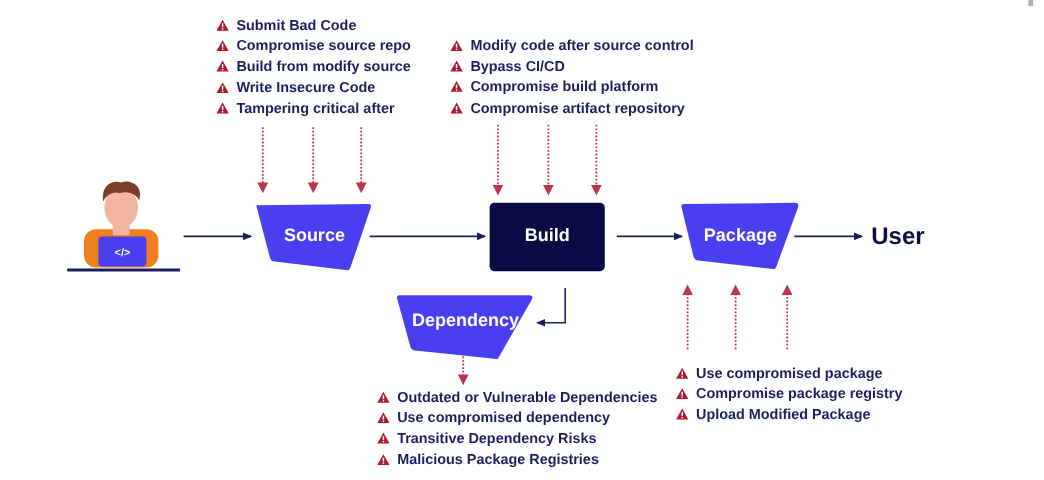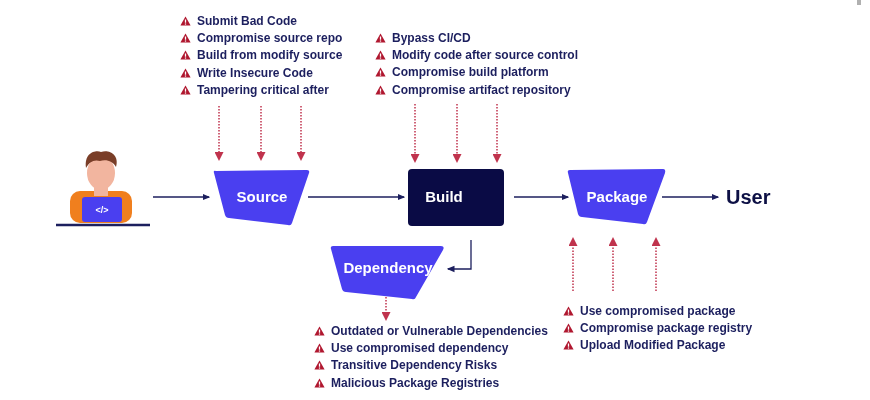--- a/index.html
+++ b/index.html
@@ -65,21 +65,21 @@
   <g stroke="#c0334d" stroke-width="1.5" stroke-dasharray="1.5,1.5">
     <line x1="573" y1="291" x2="573" y2="240" marker-end="url(#arrowAttack)"></line>
     <line x1="613" y1="291" x2="613" y2="240" marker-end="url(#arrowAttack)"></line>
     <line x1="656" y1="291" x2="656" y2="240" marker-end="url(#arrowAttack)"></line>
   </g>
 
   <line x1="386" y1="297" x2="386" y2="318" stroke="#c0334d" stroke-width="1.5" stroke-dasharray="1.5,1.5" marker-end="url(#arrowAttack)"></line>
 </svg>
 
 <div class="stage-label" style="left:214px; top:188px; width:96px;">Source</div>
-<div class="stage-label" style="left:396px; top:188px; width:96px;">Build</div>
+<div class="stage-label" style="left:408px; top:188px; width:96px;">Build</div>
 <div class="stage-label" style="left:568px; top:188px; width:98px;">Package</div>
 <div class="stage-label" style="left:333px; top:259px; width:110px;">Dependency</div>
 
 <div id="user-label">User</div>
 
 <ul class="threat-list" style="left:180px; top:12px;">
   <li>
       <svg class="warn" viewBox="0 0 12 11">
         <path d="M6,0.5 L11.6,10.5 L0.4,10.5 Z" fill="#b0172f"></path>
         <rect x="5.3" y="3.8" width="1.4" height="3.6" fill="#fff"></rect>
@@ -121,36 +121,36 @@
     </li>
 </ul>
 
 <ul class="threat-list" style="left:375px; top:29px;">
   <li>
       <svg class="warn" viewBox="0 0 12 11">
         <path d="M6,0.5 L11.6,10.5 L0.4,10.5 Z" fill="#b0172f"></path>
         <rect x="5.3" y="3.8" width="1.4" height="3.6" fill="#fff"></rect>
         <rect x="5.3" y="8.2" width="1.4" height="1.3" fill="#fff"></rect>
       </svg>
+      <span>Modify code after source control</span>
+    </li>
+  <li>
+      <svg class="warn" viewBox="0 0 12 11">
+        <path d="M6,0.5 L11.6,10.5 L0.4,10.5 Z" fill="#b0172f"></path>
+        <rect x="5.3" y="3.8" width="1.4" height="3.6" fill="#fff"></rect>
+        <rect x="5.3" y="8.2" width="1.4" height="1.3" fill="#fff"></rect>
+      </svg>
       <span>Bypass CI/CD</span>
     </li>
   <li>
       <svg class="warn" viewBox="0 0 12 11">
         <path d="M6,0.5 L11.6,10.5 L0.4,10.5 Z" fill="#b0172f"></path>
         <rect x="5.3" y="3.8" width="1.4" height="3.6" fill="#fff"></rect>
         <rect x="5.3" y="8.2" width="1.4" height="1.3" fill="#fff"></rect>
       </svg>
-      <span>Modify code after source control</span>
-    </li>
-  <li>
-      <svg class="warn" viewBox="0 0 12 11">
-        <path d="M6,0.5 L11.6,10.5 L0.4,10.5 Z" fill="#b0172f"></path>
-        <rect x="5.3" y="3.8" width="1.4" height="3.6" fill="#fff"></rect>
-        <rect x="5.3" y="8.2" width="1.4" height="1.3" fill="#fff"></rect>
-      </svg>
       <span>Compromise build platform</span>
     </li>
   <li>
       <svg class="warn" viewBox="0 0 12 11">
         <path d="M6,0.5 L11.6,10.5 L0.4,10.5 Z" fill="#b0172f"></path>
         <rect x="5.3" y="3.8" width="1.4" height="3.6" fill="#fff"></rect>
         <rect x="5.3" y="8.2" width="1.4" height="1.3" fill="#fff"></rect>
       </svg>
       <span>Compromise artifact repository</span>
     </li>

